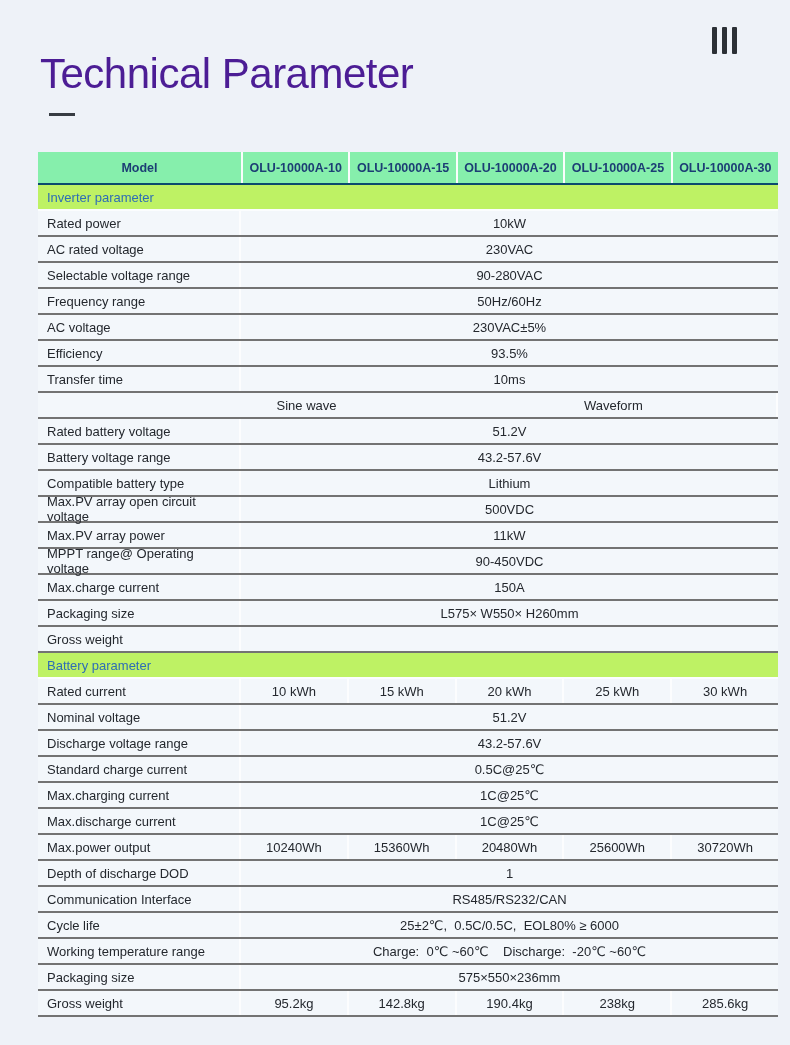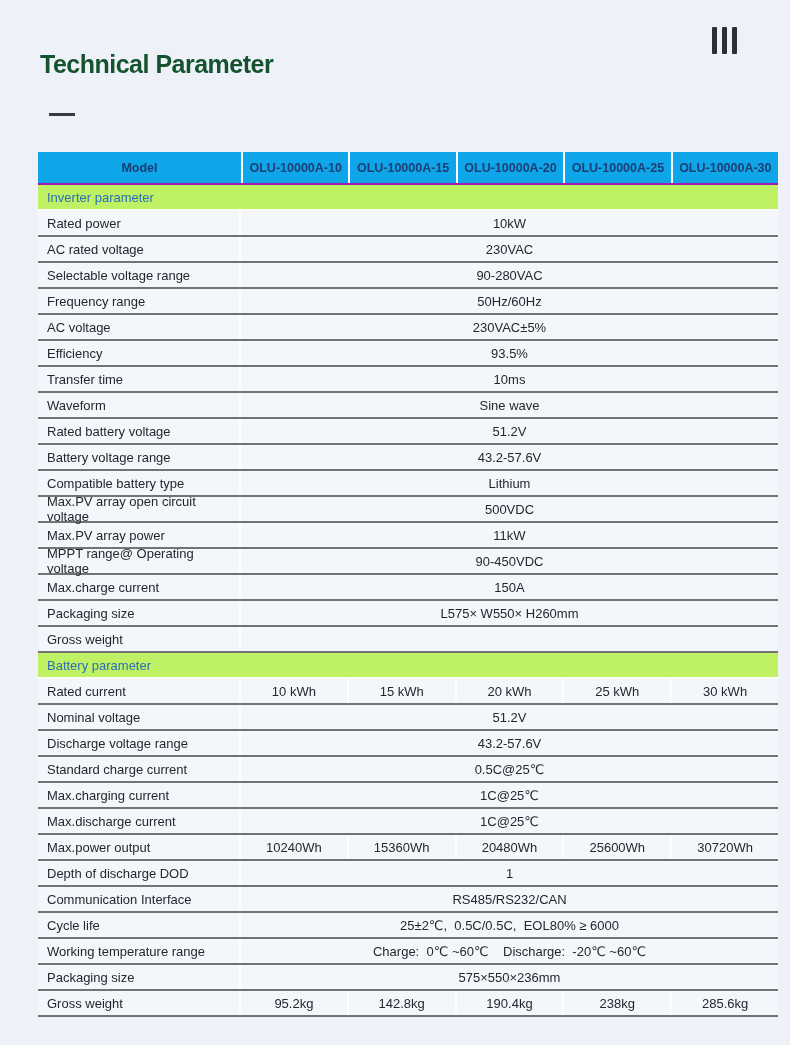--- a/index.html
+++ b/index.html
@@ -5,36 +5,36 @@
   * { margin: 0; padding: 0; box-sizing: border-box; }
   html, body { width: 790px; height: 1045px; }
   body {
     position: relative;
     background: #eef2f8;
     font-family: "Liberation Sans", "DejaVu Sans", sans-serif;
     overflow: hidden;
   }
   .page-title {
     position: absolute; left: 40px; top: 50px;
-    font-size: 25px; font-weight: 700; color: #14532d; letter-spacing: -0.5px;
+    font-size: 42px; font-weight: 400; color: #4c1d95; letter-spacing: -0.5px;
   }
   .title-dash {
     position: absolute; left: 49px; top: 113px;
     width: 26px; height: 3px; background: #373c43;
   }
   .corner-mark {
     position: absolute; left: 712px; top: 27px;
     display: flex; gap: 5px;
   }
   .corner-mark .bar { width: 5px; height: 27px; background: #2c3036; border-radius: 1px; }
 
   .ptable { position: absolute; left: 38px; top: 152px; width: 740px; }
   .trow { display: flex; width: 100%; }
 
-  .thead { height: 33px; background: #0ea5e9; border-bottom: 2px solid #a21caf; }
+  .thead { height: 33px; background: #86efac; border-bottom: 2px solid #0c4a6e; }
   .hcell {
     display: flex; align-items: center; justify-content: center;
     font-weight: 700; color: #1c3e74; font-size: 12.5px;
   }
   .model-cell { width: 203px; }
   .thead .head-vcell { flex: 1 1 0; border-left: 2px solid #fbfdfe; }
 
   .section-bar {
     height: 26px; background: #bef264; color: #2e6db5;
     font-size: 13px; display: flex; align-items: center; padding-left: 9px;
@@ -95,22 +95,22 @@
     </div>
     <div class="trow drow">
       <div class="cell label-cell">Efficiency</div>
       <div class="cell span-cell">93.5%</div>
     </div>
     <div class="trow drow">
       <div class="cell label-cell">Transfer time</div>
       <div class="cell span-cell">10ms</div>
     </div>
     <div class="trow drow">
+      <div class="cell span-cell">Sine wave</div>
       <div class="cell label-cell">Waveform</div>
-      <div class="cell span-cell">Sine wave</div>
     </div>
     <div class="trow drow">
       <div class="cell label-cell">Rated battery voltage</div>
       <div class="cell span-cell">51.2V</div>
     </div>
     <div class="trow drow">
       <div class="cell label-cell">Battery voltage range</div>
       <div class="cell span-cell">43.2-57.6V</div>
     </div>
     <div class="trow drow">

